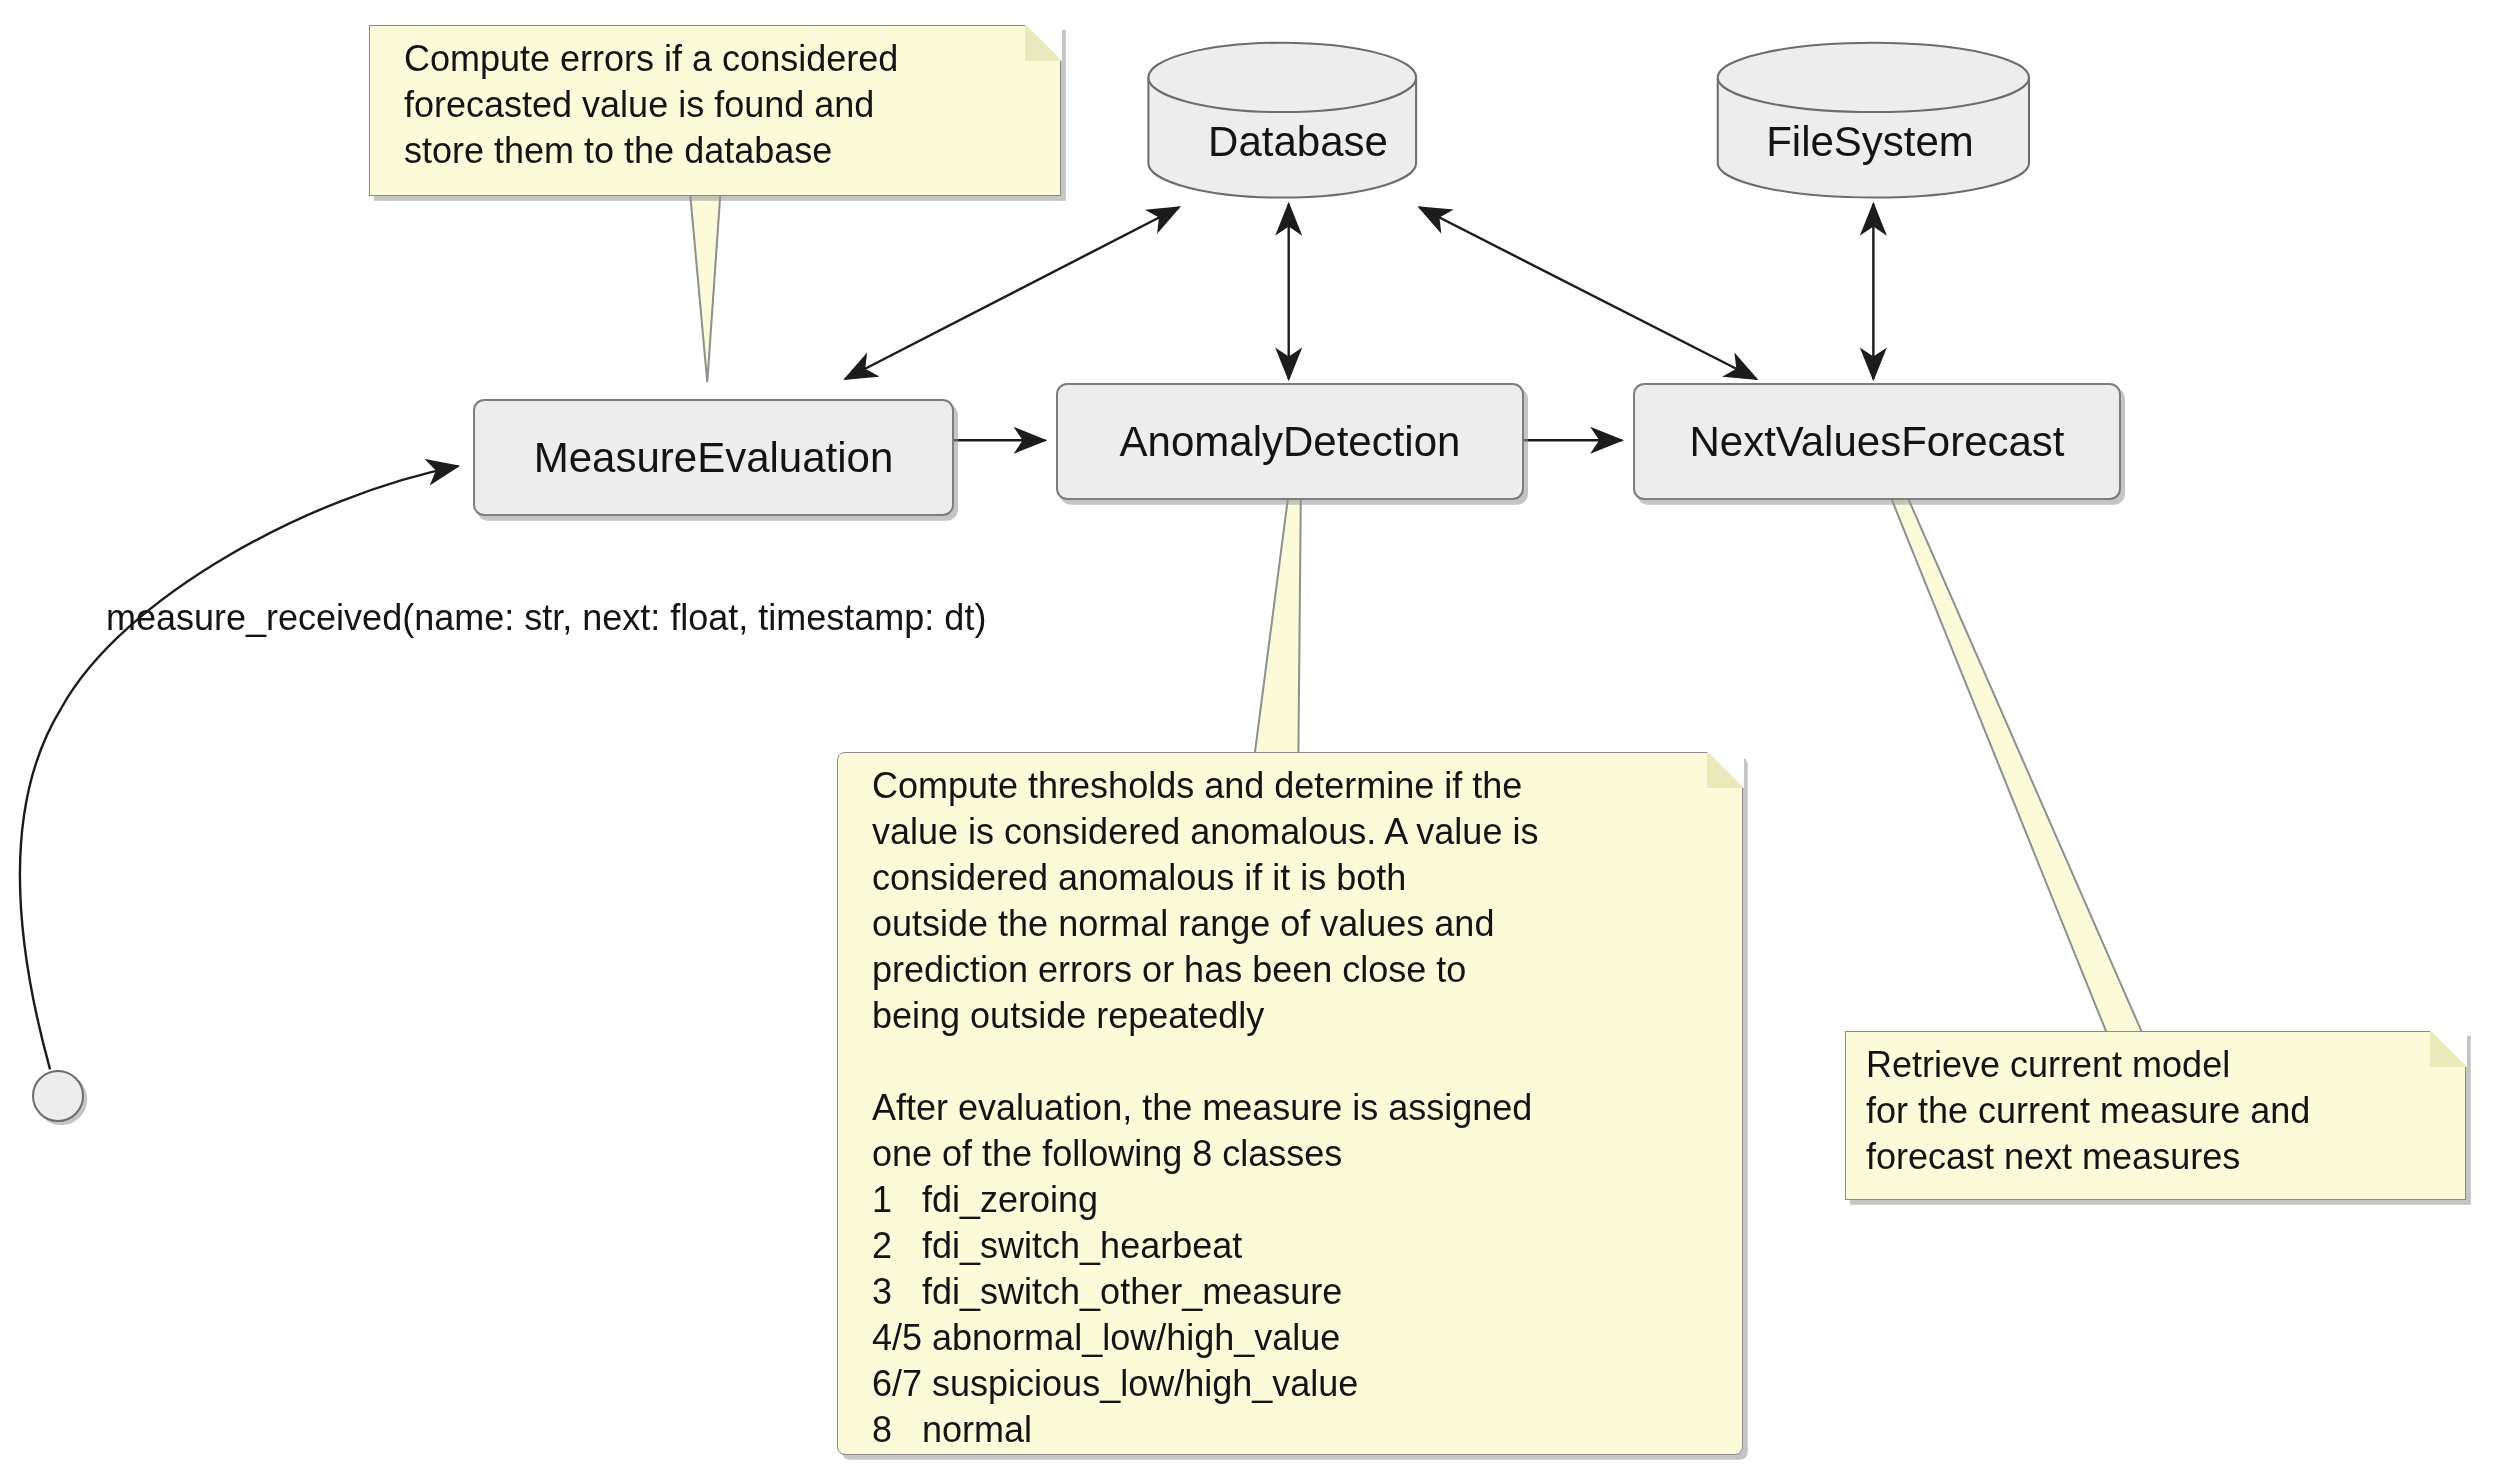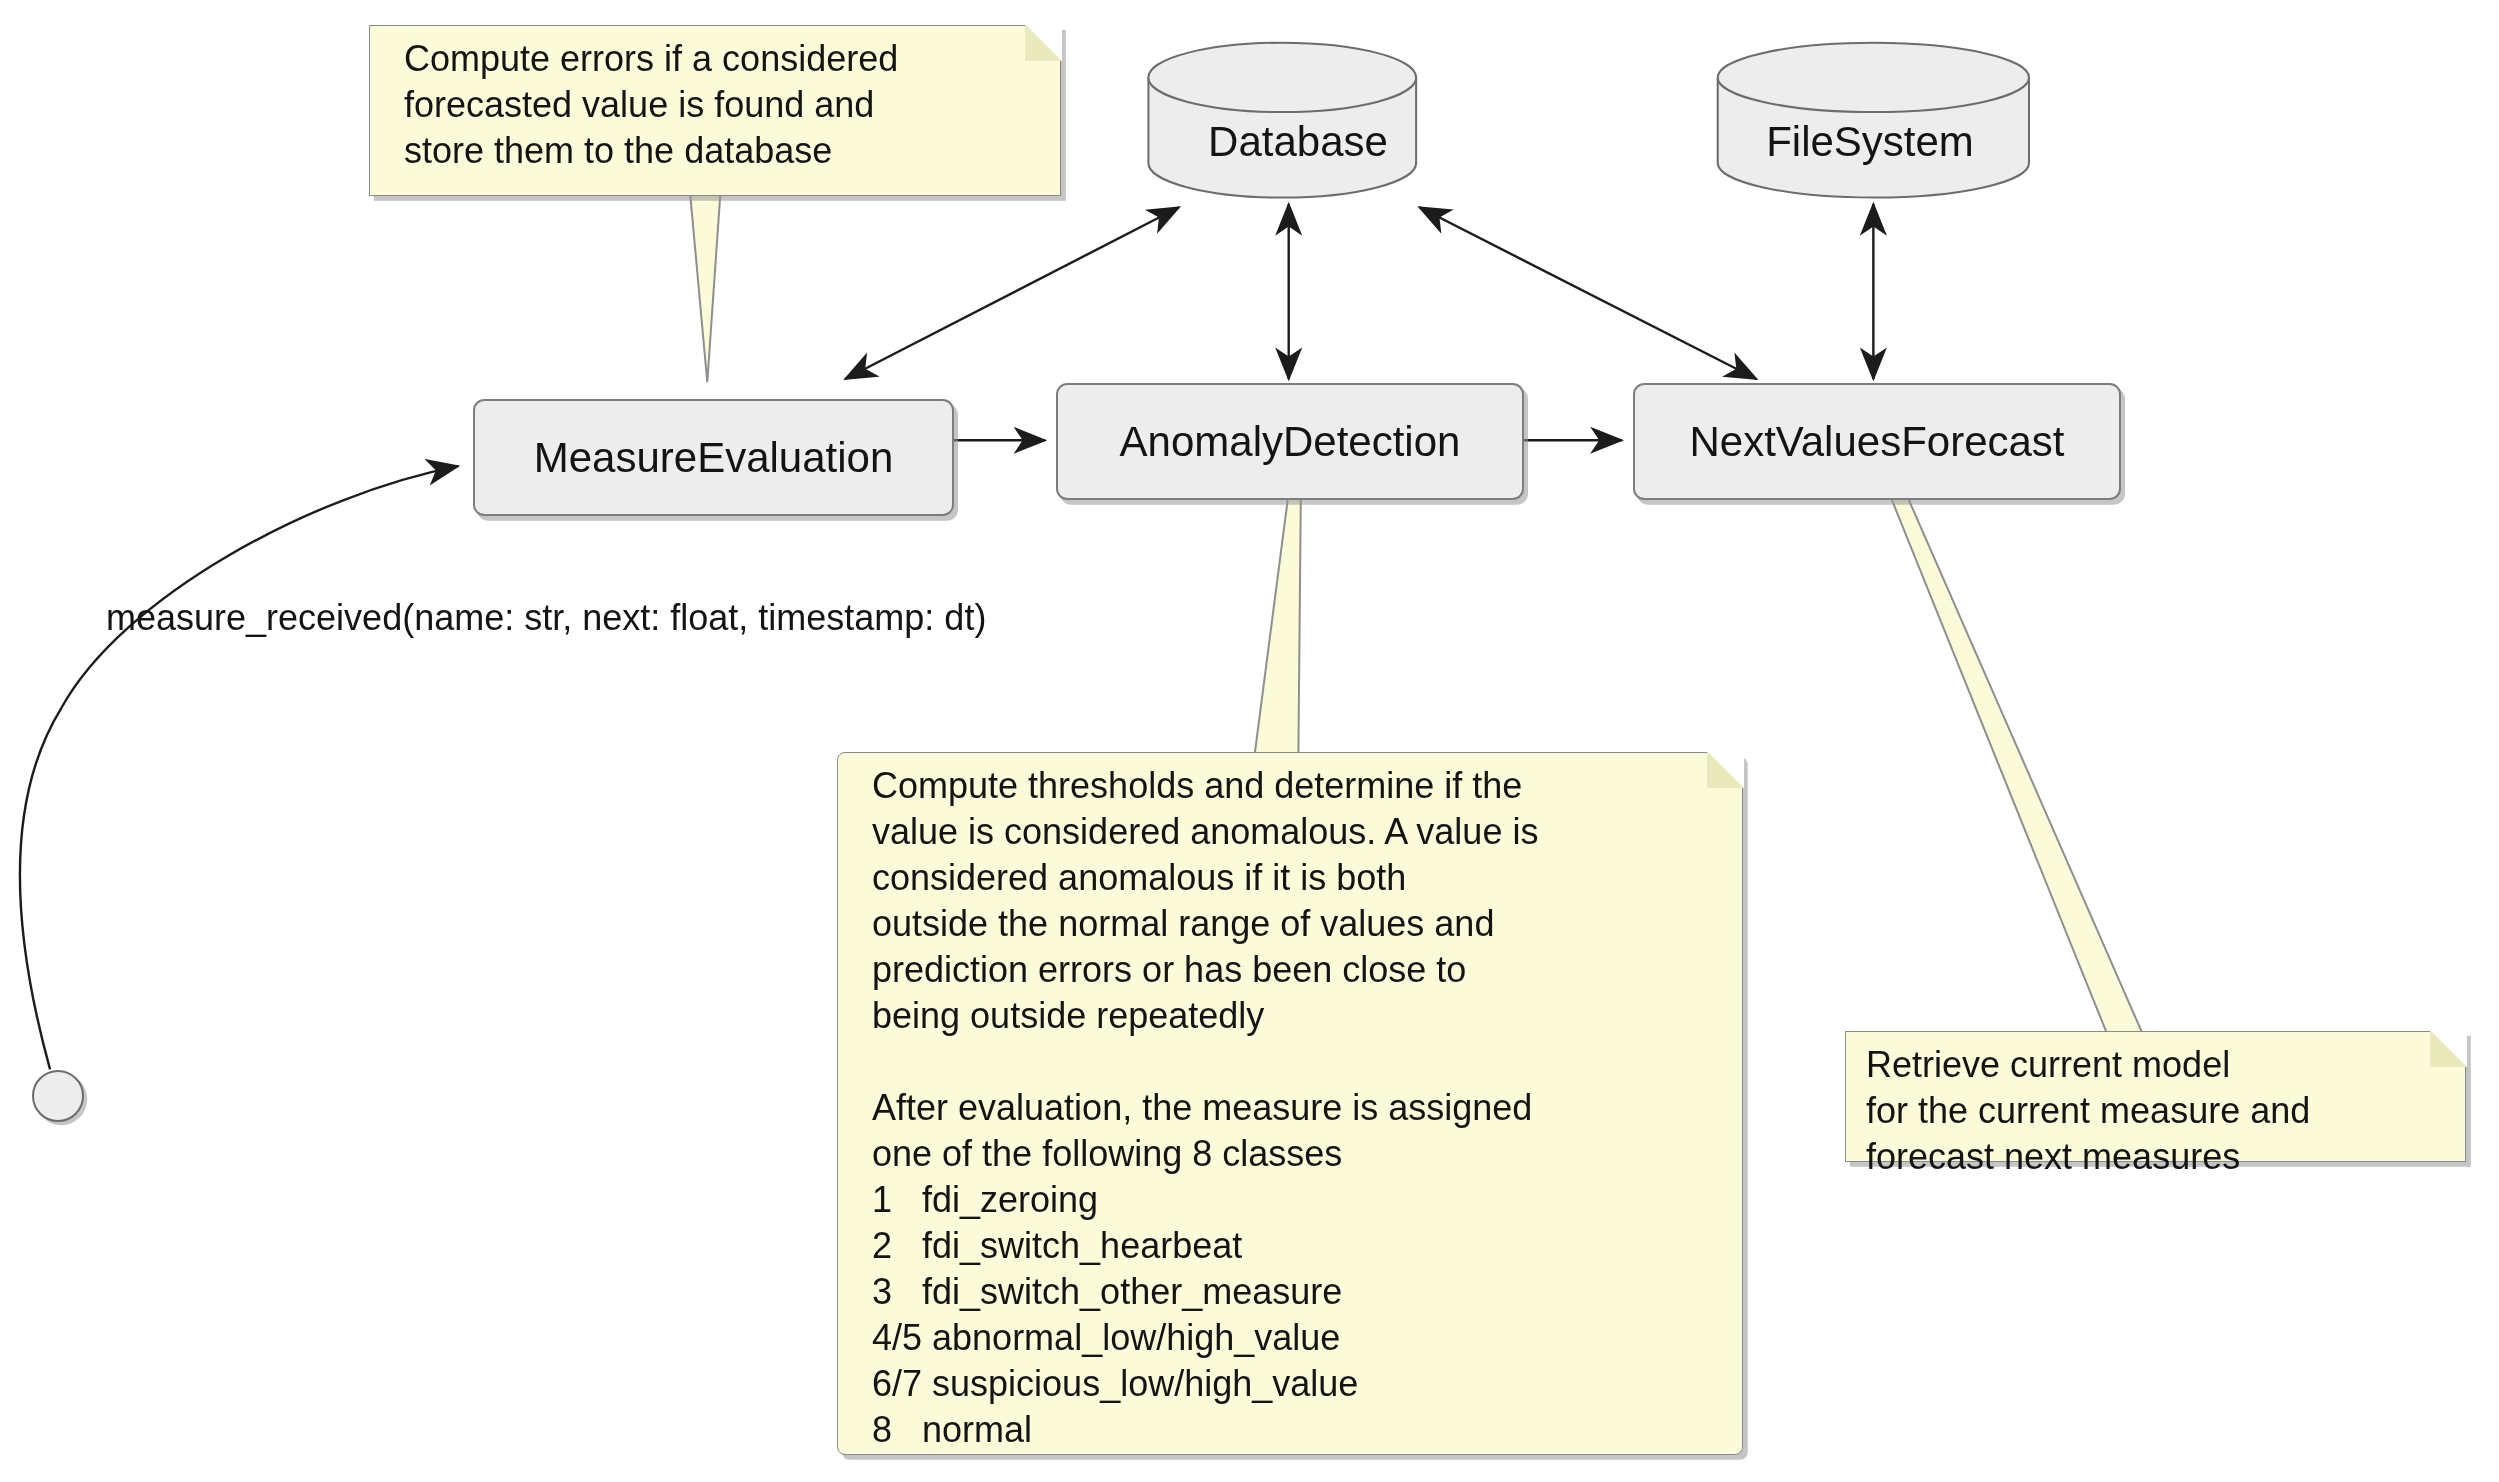--- a/index.html
+++ b/index.html
@@ -145,21 +145,21 @@
 
 After evaluation, the measure is assigned
 one of the following 8 classes
 1   fdi_zeroing
 2   fdi_switch_hearbeat
 3   fdi_switch_other_measure
 4/5 abnormal_low/high_value
 6/7 suspicious_low/high_value
 8   normal</div>
 
-  <div class="note" style="left:1845px;top:1031px;width:621px;height:131px;padding-left:20px;">Retrieve current model
+  <div class="note" style="left:1845px;top:1031px;width:621px;height:169px;padding-left:20px;">Retrieve current model
 for the current measure and
 forecast next measures</div>
 
   <div class="node-box" style="left:473px;top:383px;width:477px;height:113px;margin-top:16px;">
     <span>MeasureEvaluation</span>
   </div>
 
   <div class="node-box" style="left:1056px;top:383px;width:464px;height:113px;">
     <span>AnomalyDetection</span>
   </div>

